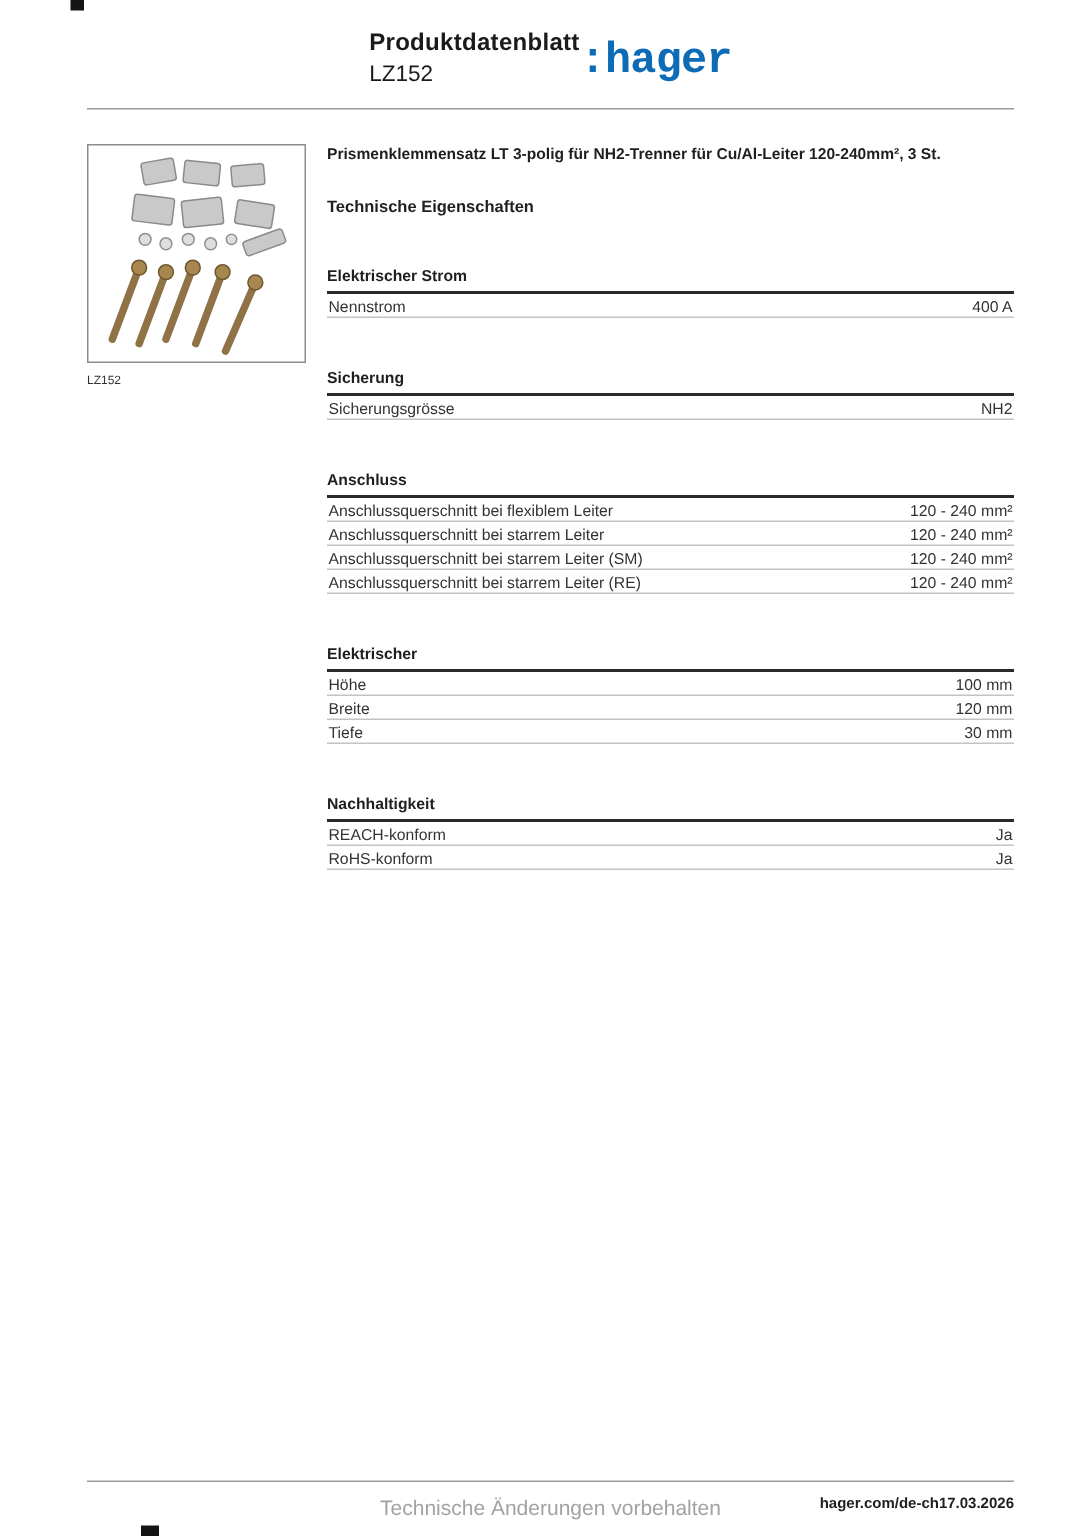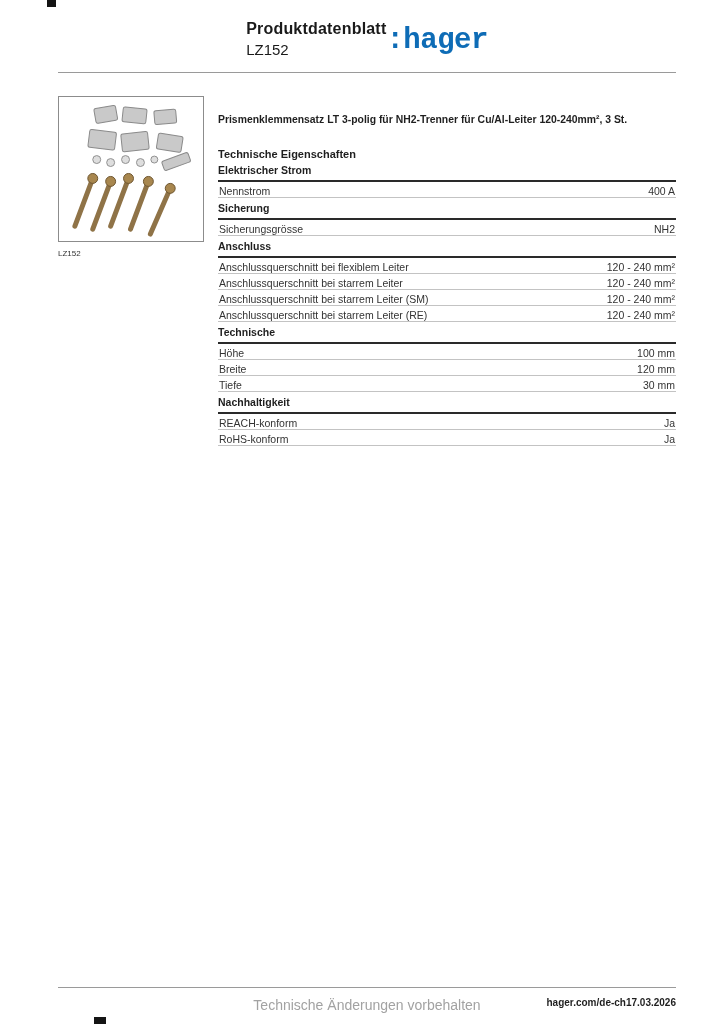--- a/index.html
+++ b/index.html
@@ -17,24 +17,24 @@
   .doc-subtitle { font-size:15px; color:#1a1a1a; margin-top:3px; font-weight:normal; }
   .logo { font-size:29px; font-weight:bold; letter-spacing:-0.5px; line-height:1; margin-top:6px; }
   .header-rule { border:0; border-top:1px solid #9a9a9a; margin:14px 48px 0 58px; }
 
   .content { display:flex; align-items:flex-start; gap:14px; padding:23px 48px 0 58px; }
   .left-col { flex:0 0 146px; width:146px; }
   .image-box { width:146px; height:146px; border:1px solid #8c8c8c; background:#fff; overflow:hidden; }
   .image-caption { font-size:8px; color:#333; margin-top:7px; }
 
   .right-col { flex:1; min-width:0; }
-  .product-title { font-size:10.4px; font-weight:bold; color:#1f1f1f; margin-top:18px; }
+  .product-title { font-size:10.4px; font-weight:bold; color:#1f1f1f; margin-top:2px; }
   .tech-title { font-size:11px; font-weight:bold; color:#1f1f1f; margin-top:23px; }
 
-  .spec-section { margin-top:4px; }
+  .spec-section { margin-top:34px; }
   .spec-heading { font-size:10.5px; font-weight:bold; color:#1f1f1f; padding-bottom:4px; border-bottom:2px solid #2a2a2a; }
   .spec-row { display:flex; justify-content:space-between; align-items:baseline; font-size:10.5px; color:#333; padding:3px 1px 0; border-bottom:1px solid #c3c3c3; }
   .spec-row .label { flex:1; }
   .spec-row .value { text-align:right; white-space:nowrap; padding-left:12px; }
 
   .footer { position:absolute; left:58px; right:48px; bottom:16px; border-top:1px solid #9a9a9a; padding-top:9px; display:flex; justify-content:flex-end; align-items:baseline; }
   .footer-left { font-size:10px; font-weight:bold; color:#1f1f1f; }
   .footer-center { position:absolute; left:0; right:0; top:9px; text-align:center; font-size:14px; color:#a2a2a2; }
   .footer-right { font-size:10px; font-weight:bold; color:#1f1f1f; }
 </style>
@@ -130,21 +130,21 @@
     <span class="label">Anschlussquerschnitt bei starrem Leiter (SM)</span>
     <span class="value">120 - 240 mm²</span>
   </div>
             <div class="spec-row">
     <span class="label">Anschlussquerschnitt bei starrem Leiter (RE)</span>
     <span class="value">120 - 240 mm²</span>
   </div>
           </div>
   </div>
         <div class="spec-section">
-    <div class="spec-heading">Technische</div>
+    <div class="spec-heading">Elektrischer</div>
     <div>
             <div class="spec-row">
     <span class="label">Höhe</span>
     <span class="value">100 mm</span>
   </div>
             <div class="spec-row">
     <span class="label">Breite</span>
     <span class="value">120 mm</span>
   </div>
             <div class="spec-row">

